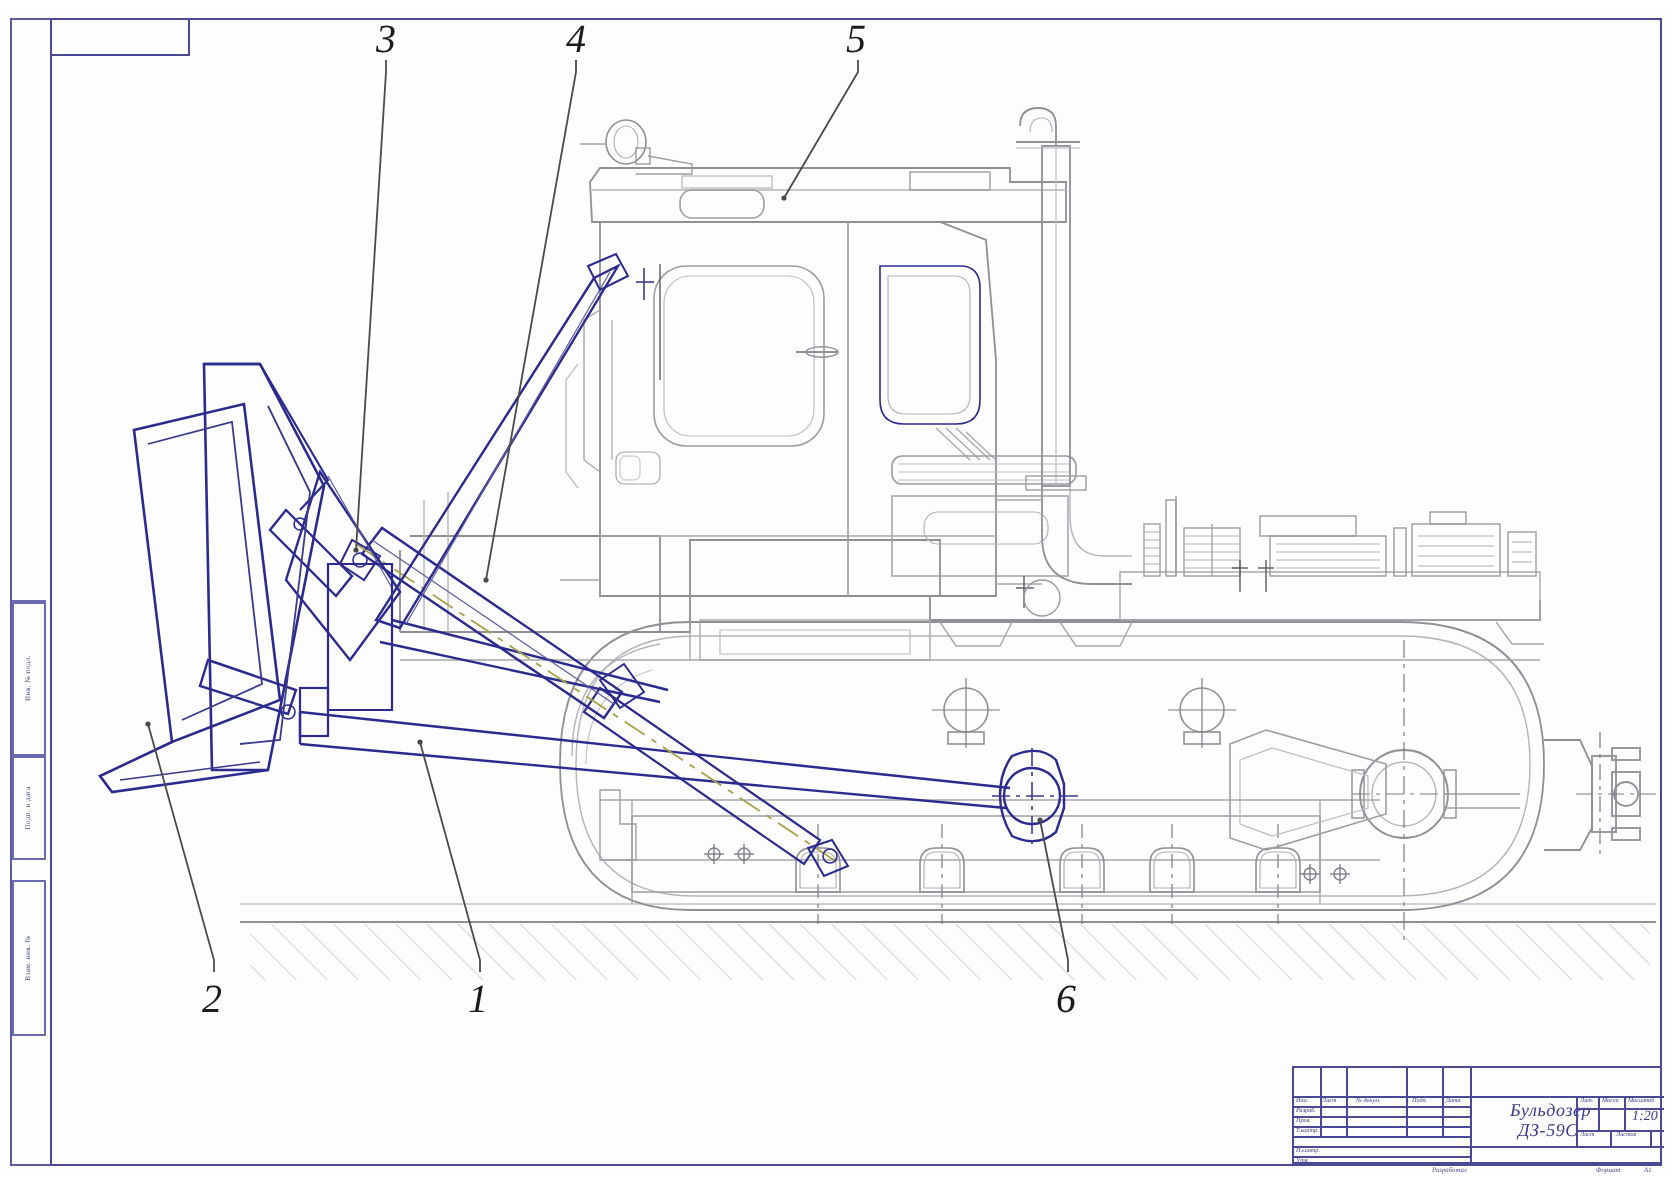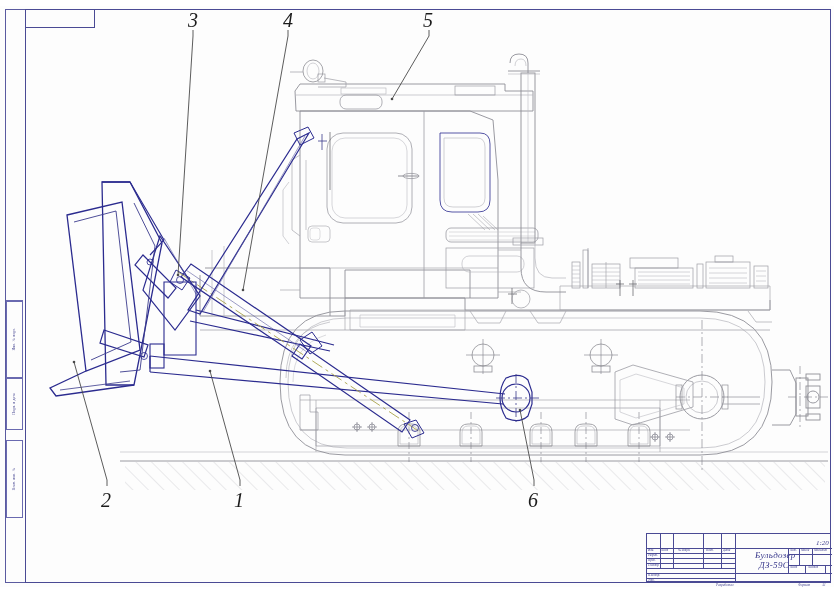--- a/index.html
+++ b/index.html
@@ -465,21 +465,21 @@
 
     <div class="vline" style="left:141px;top:14px;height:25px;"></div>
     <div class="vline" style="left:152px;top:14px;height:17px;"></div>
     <div class="vline" style="left:165px;top:14px;height:17px;"></div>
     <div class="hline" style="left:141px;top:20px;width:44px;"></div>
     <div class="hline" style="left:141px;top:31px;width:44px;"></div>
 
     <div class="tbtext tiny2" style="left:143px;top:15px;">Лит.</div>
     <div class="tbtext tiny2" style="left:154px;top:15px;">Масса</div>
     <div class="tbtext tiny2" style="left:167px;top:15px;">Масштаб</div>
-    <div class="tbtext scl" style="left:169px;top:6px;">1:20</div>
+    <div class="tbtext scl" style="left:169px;top:21px;">1:20</div>
 
     <div class="tbtext tiny2" style="left:143px;top:32px;">Лист</div>
     <div class="tbtext tiny2" style="left:161px;top:32px;">Листов</div>
     <div class="vline" style="left:158px;top:31px;height:8px;"></div>
     <div class="vline" style="left:178px;top:31px;height:8px;"></div>
   </div>
 
   <div class="tbtext tiny" style="position:absolute;left:716px;top:584px;color:#4a4a94;">Разработал</div>
   <div class="tbtext tiny" style="position:absolute;left:798px;top:584px;color:#4a4a94;">Формат</div>
   <div class="tbtext tiny" style="position:absolute;left:822px;top:584px;color:#4a4a94;">А1</div>

